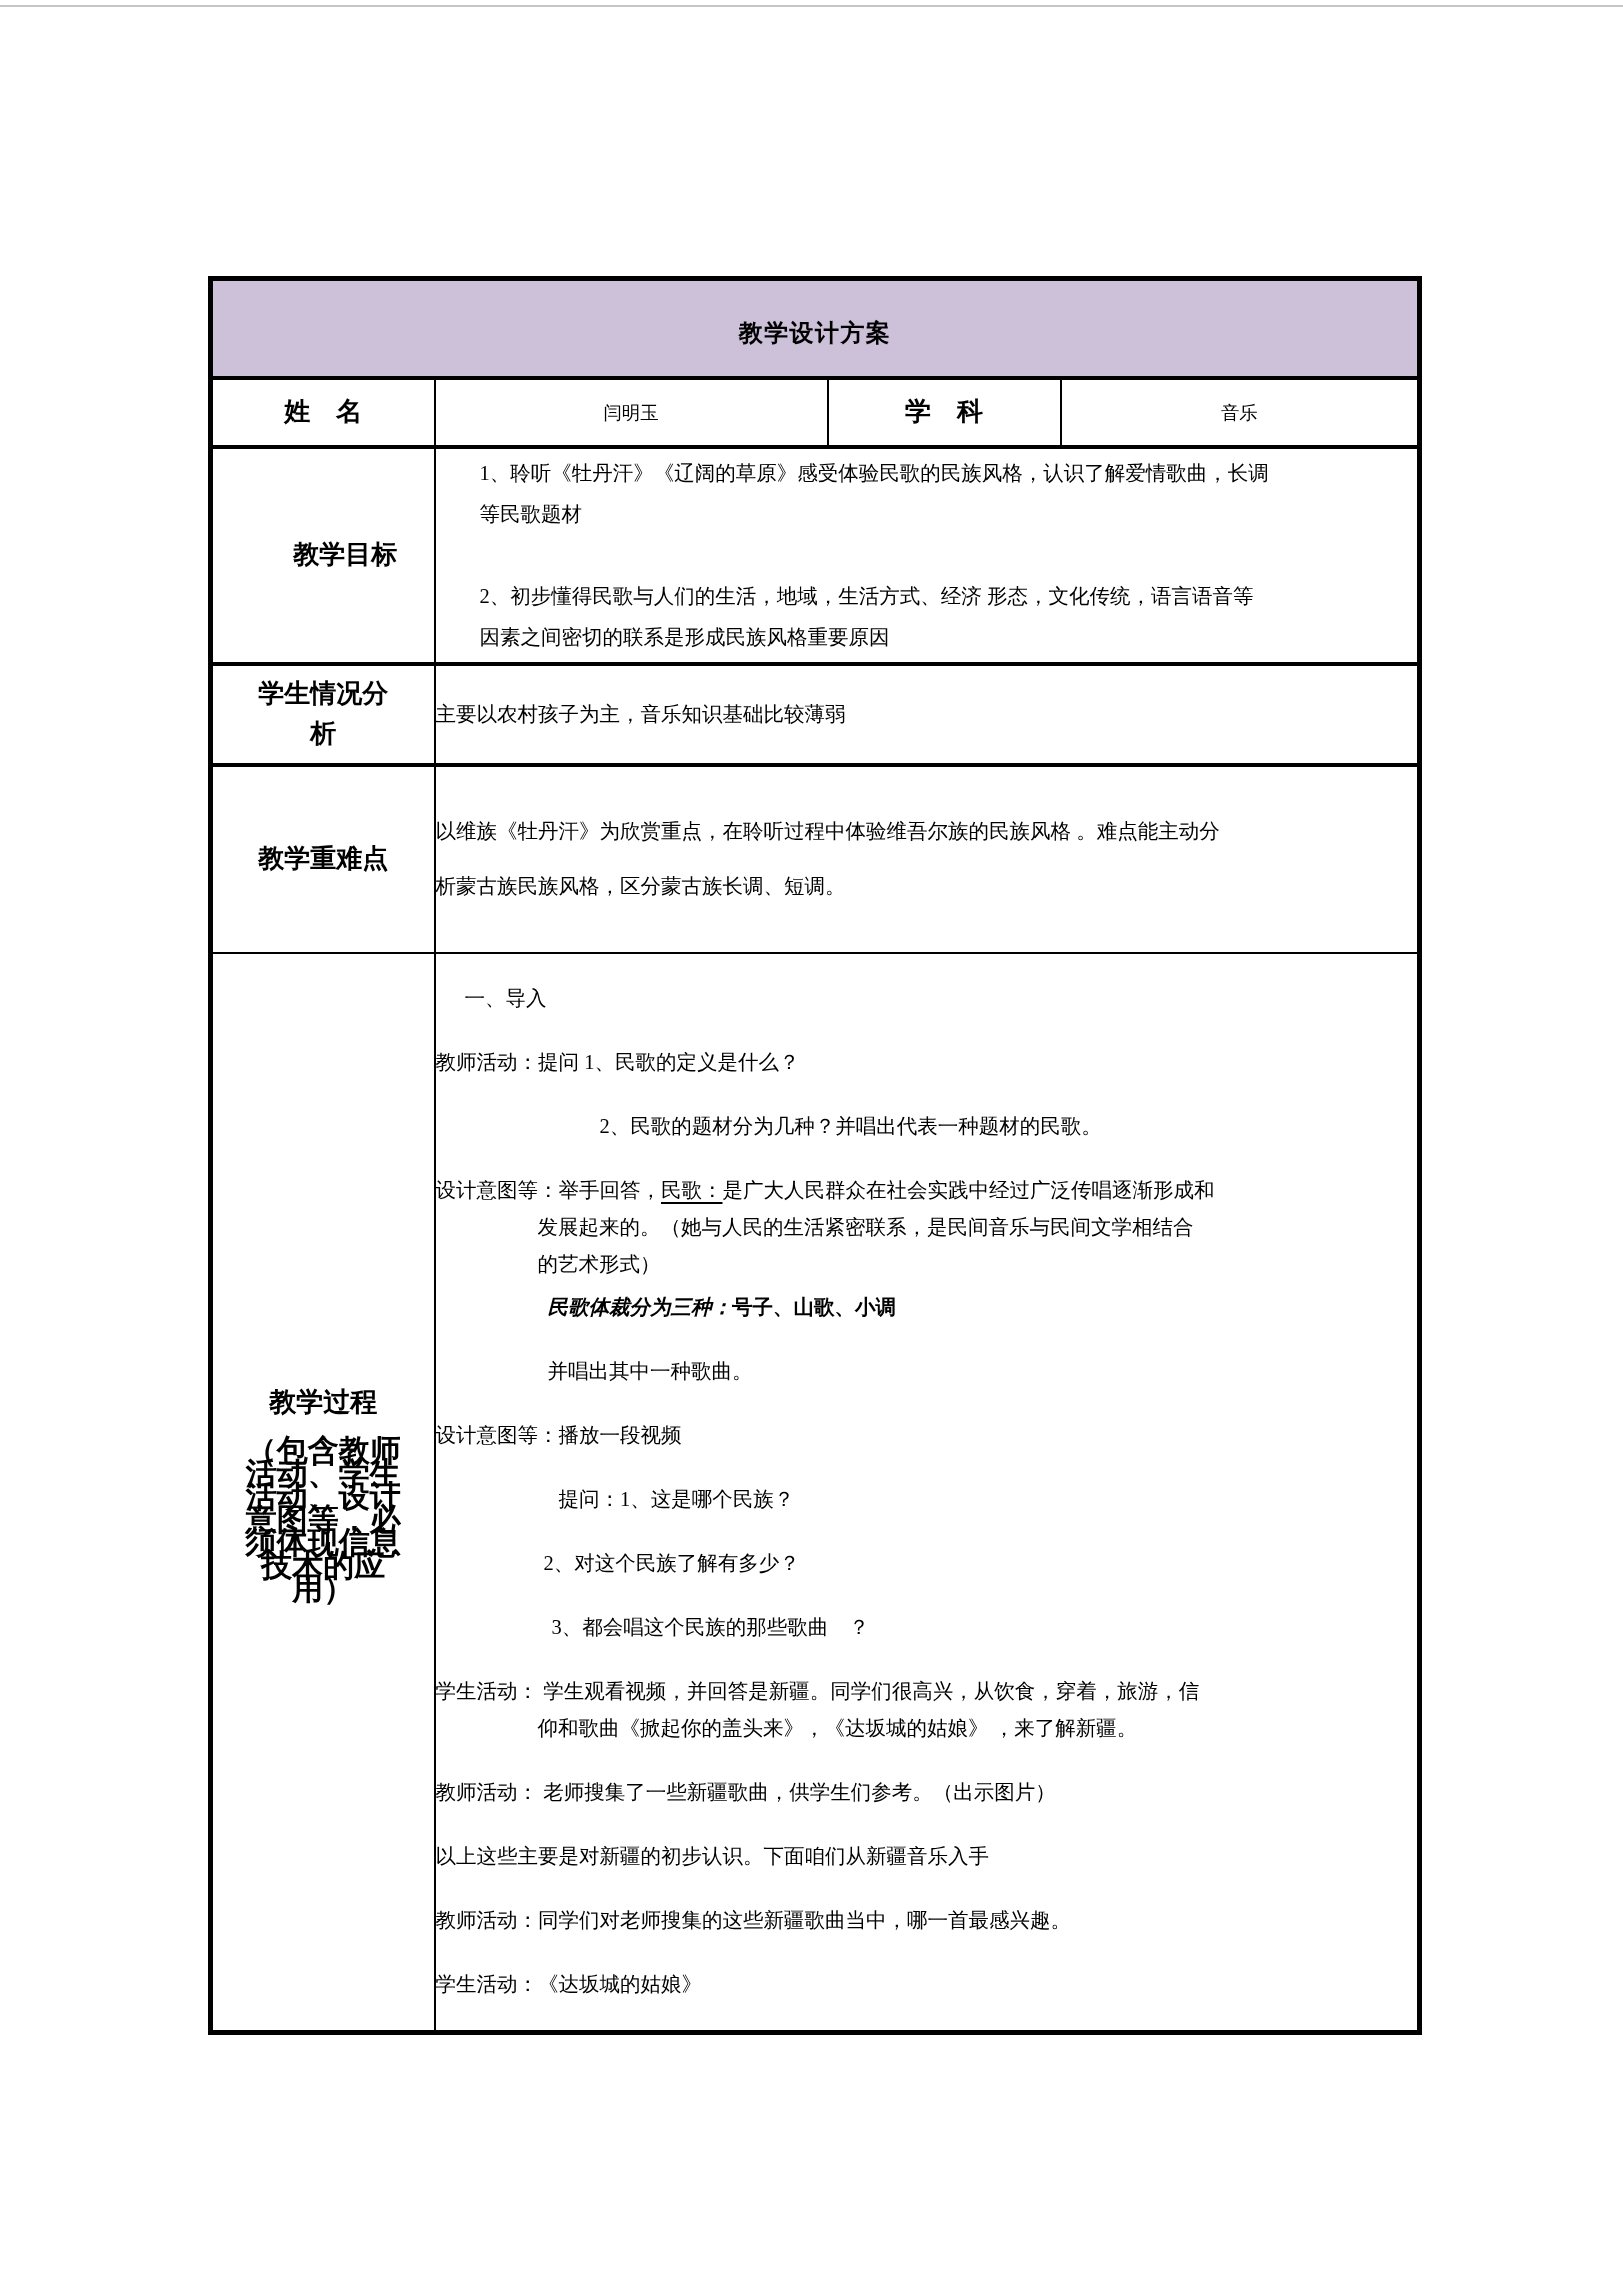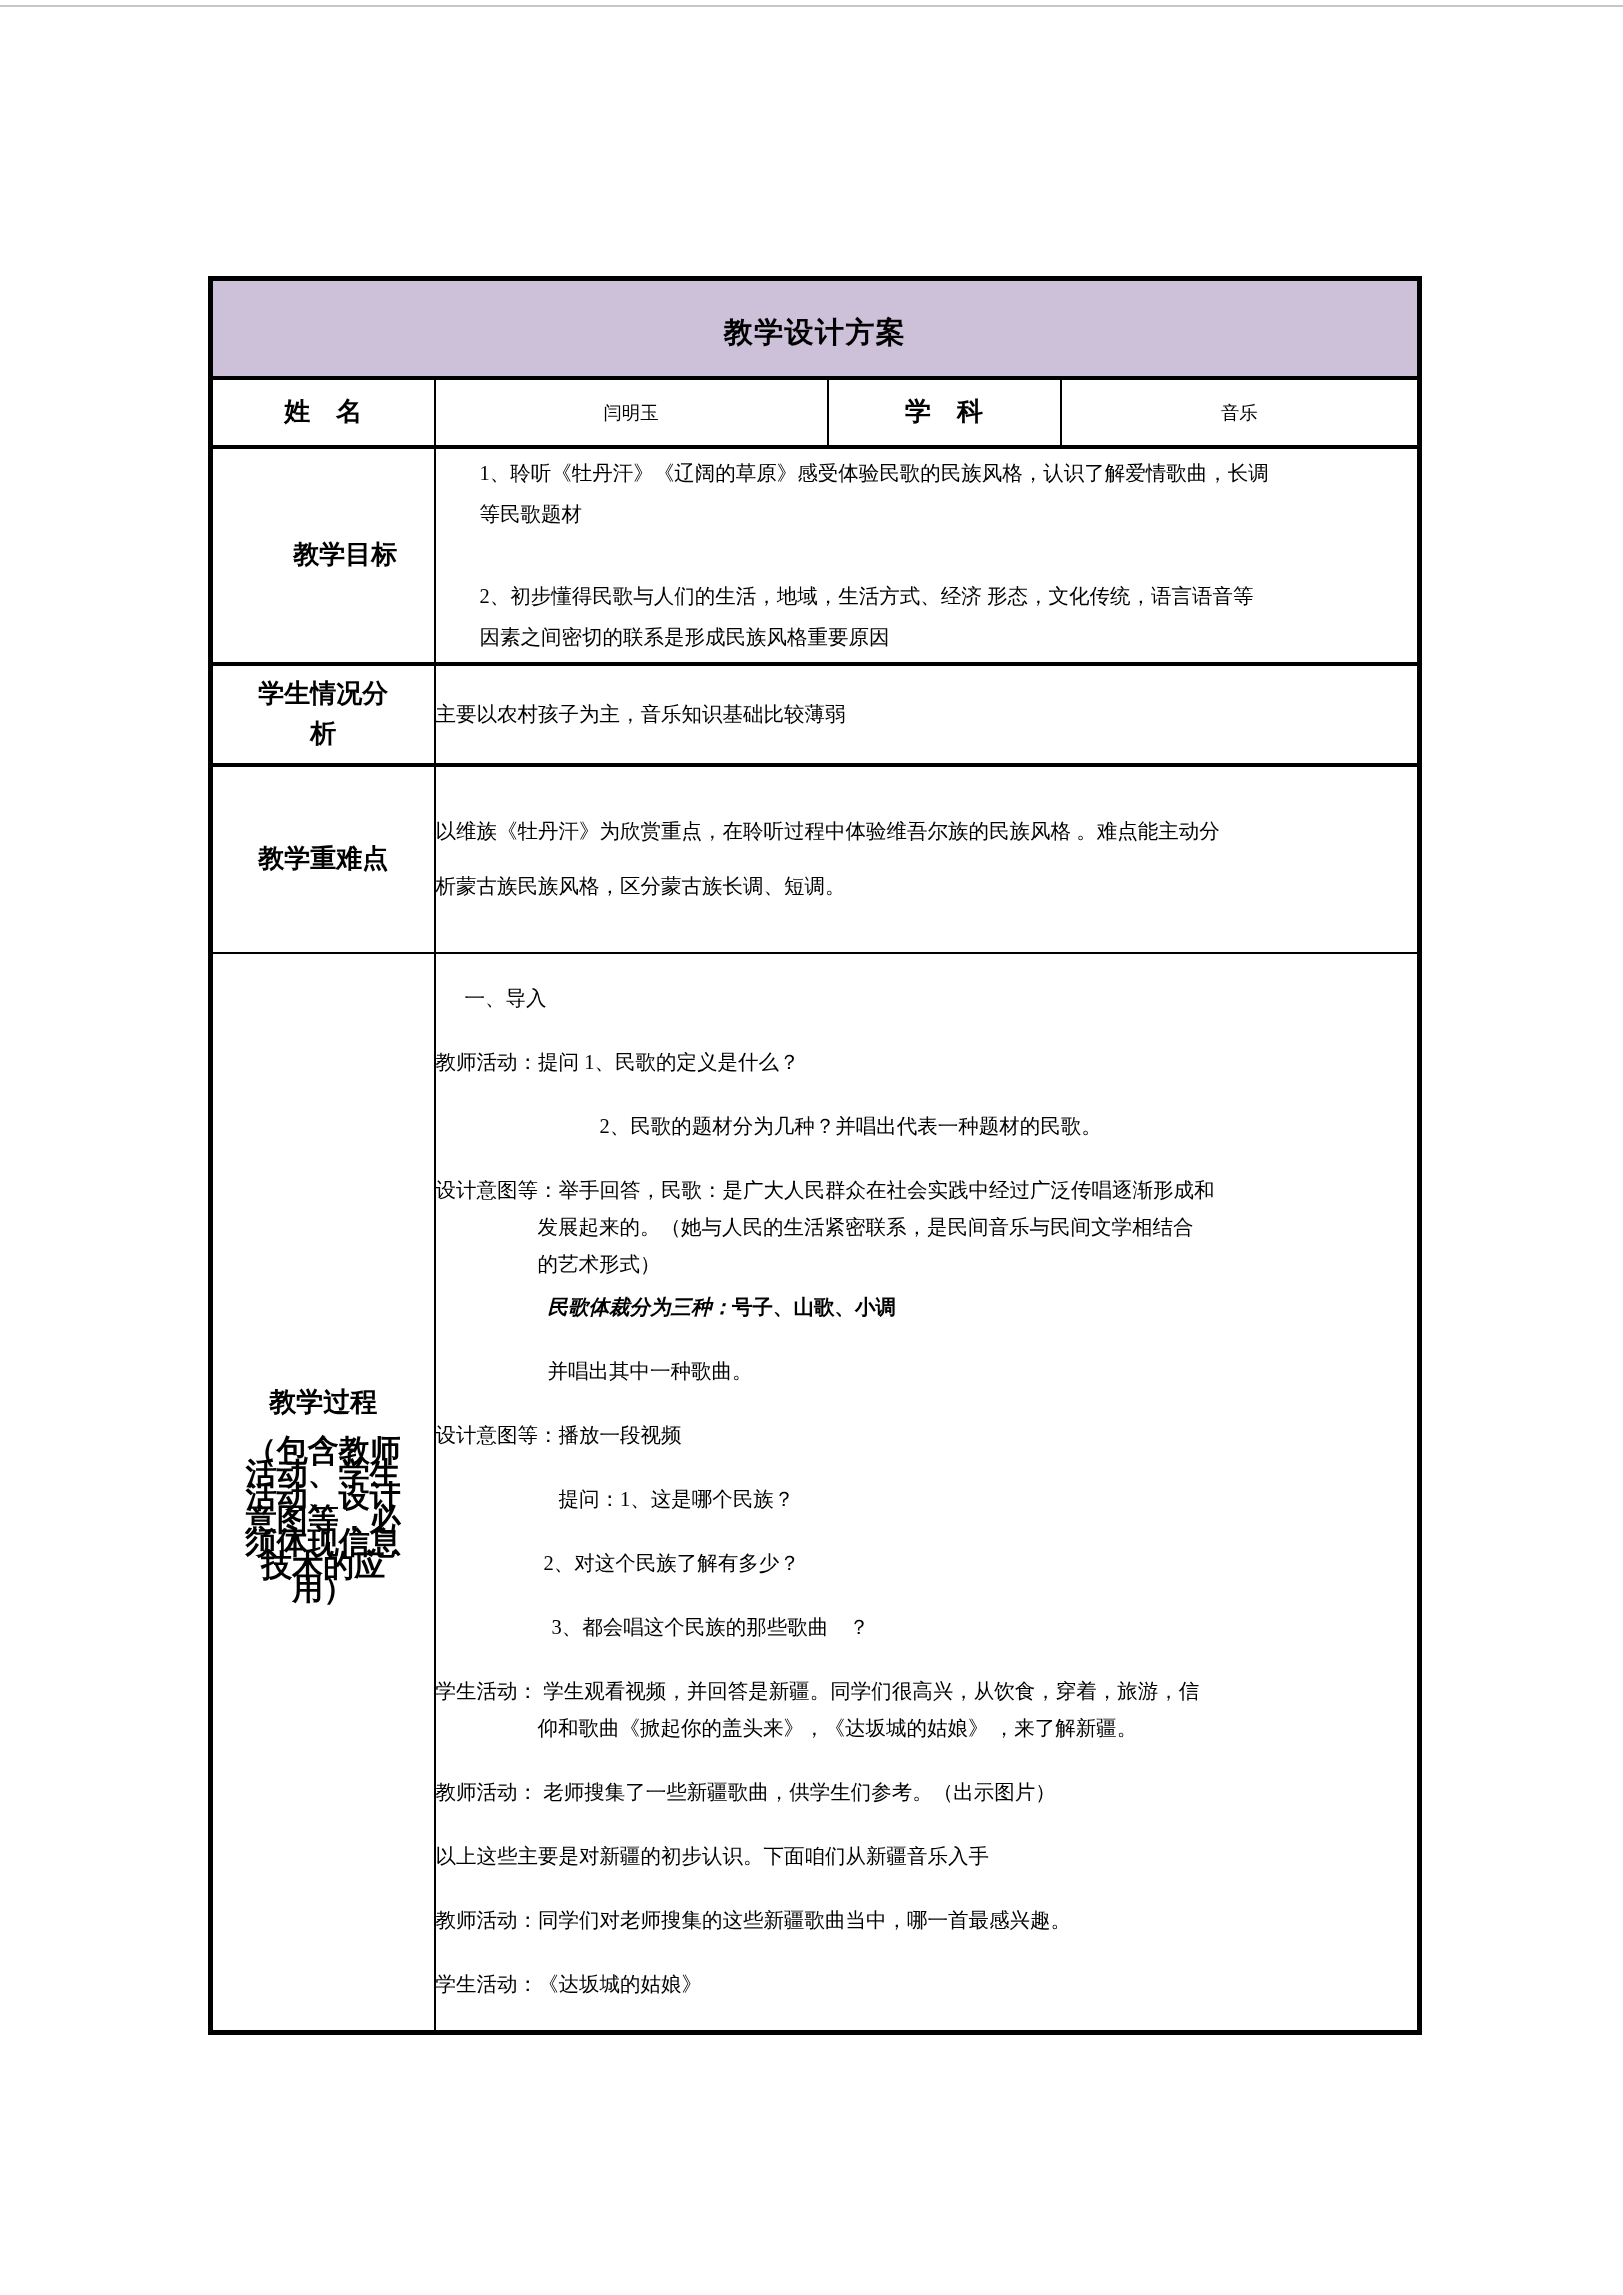--- a/index.html
+++ b/index.html
@@ -34,21 +34,21 @@
   tr.r-title td { border-bottom-width: 4.1px; }
   tr.r-name  td { border-bottom-width: 4.1px; }
   tr.r-school td { border-bottom-width: 4.1px; }
   tr.r-obj   td { border-bottom-width: 4.1px; padding-left: 44px; }
   tr.r-stu   td { border-bottom-width: 4.1px; }
 
   .title-cell {
     height: 85px;
     background: #CCC1D8;
     text-align: center;
-    font-size: 29px;
+    font-size: 24px;
     font-weight: 700;
     letter-spacing: 1.4px;
     padding-top: 9.5px !important;
   }
   .lab {
     text-align: center;
     font-weight: 700;
     font-size: 26px;
   }
   .lab .lab-inner {
@@ -119,20 +119,21 @@
   .ind-m { margin-left: 112px; }
   .ind-q { margin-left: 123px; }
   .ind-l { margin-left: 164px; }
   .ind-l2 { margin-left: 108px; }
   .ind-l3 { margin-left: 116px; }
   .hang {
     padding-left: 102px;
     text-indent: -102px;
   }
   .u {
+    text-decoration: underline;
     text-underline-offset: 4.8px;
     text-decoration-thickness: 2px;
   }
   .bi { font-weight: 700; font-style: italic; }
   .b  { font-weight: 700; }
 </style>
 </head>
 <body>
 
 <div class="page">

